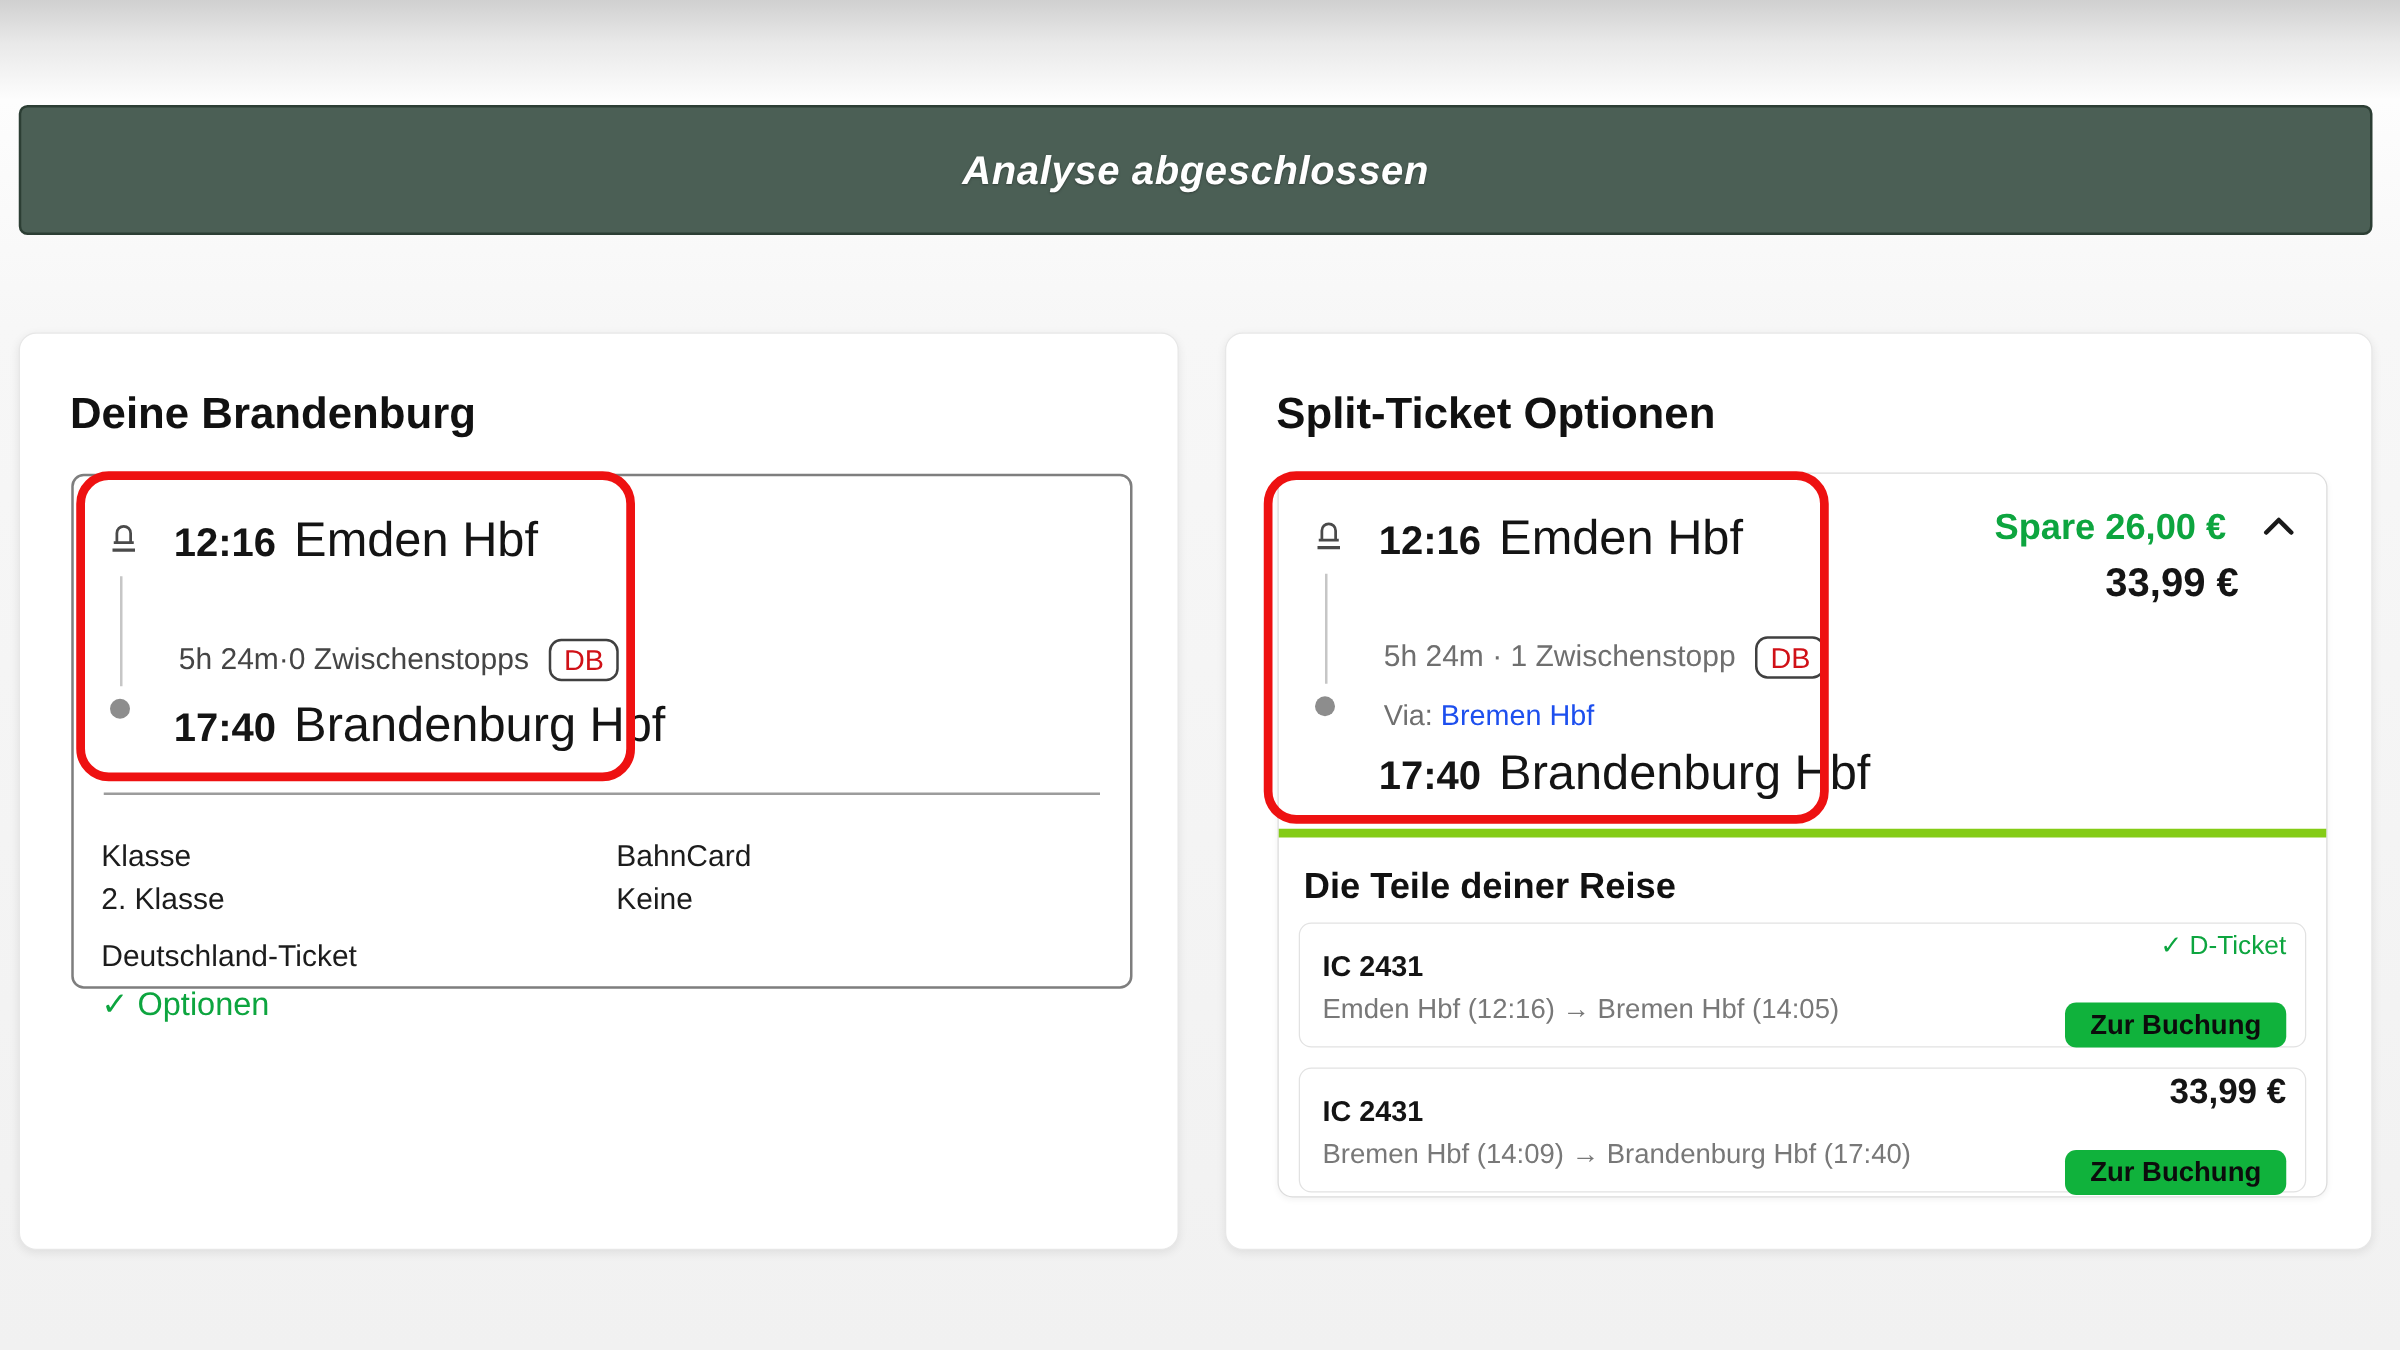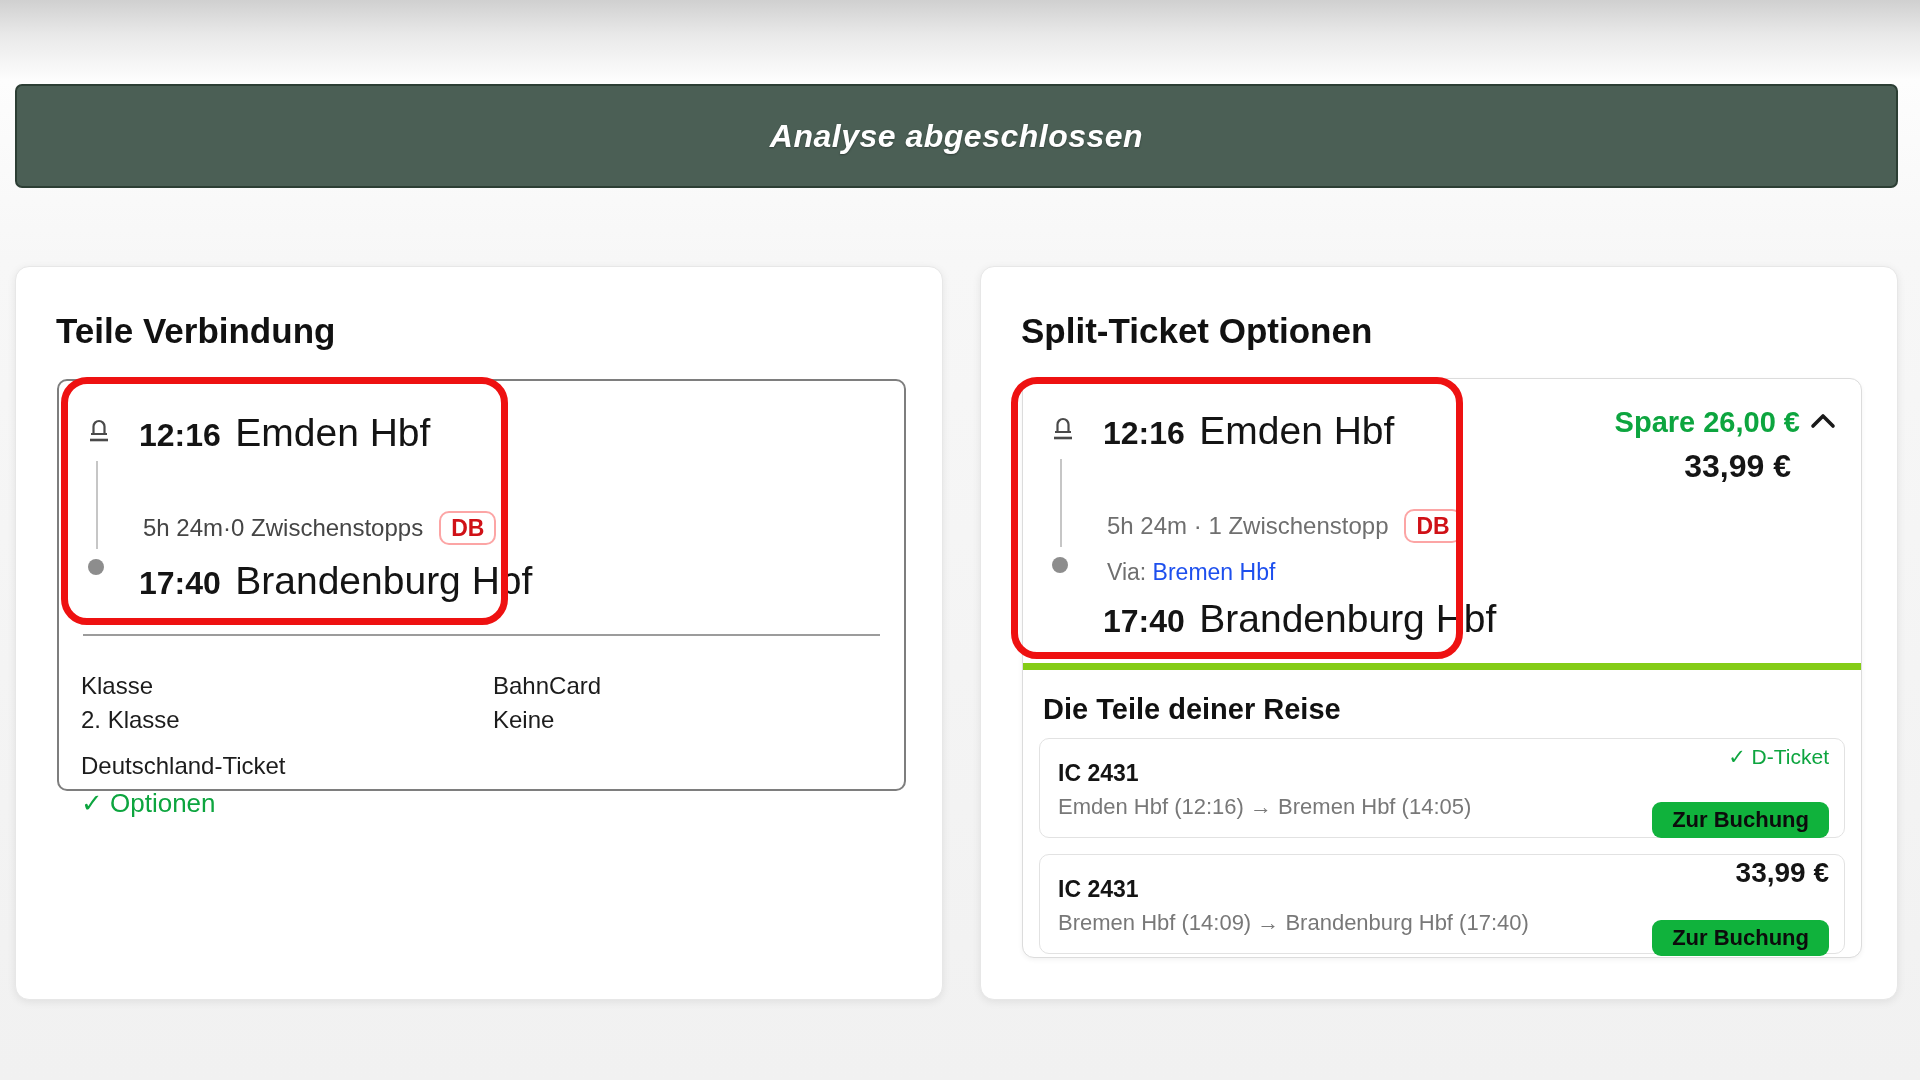--- a/index.html
+++ b/index.html
@@ -61,22 +61,22 @@
   .tl-dot{position:absolute;left:5px;top:144px;width:16px;height:16px;border-radius:50%;background:#8d8d8d;}
   .j-row{margin-left:56px;line-height:36px;white-space:nowrap;}
   .j-time{font-size:32px;font-weight:bold;color:var(--ink);}
   .j-station{font-size:39px;color:var(--ink);margin-left:10px;}
   .j-duration{
     margin-left:60px;margin-top:52px;display:flex;align-items:center;gap:16px;
     font-size:24px;color:#454545;line-height:32px;white-space:nowrap;
   }
   .j-arrive{margin-top:18px;}
   .db-badge{
-    font-size:23px;font-weight:bold;color:var(--db-red);
-    border:2px solid #fca5a5;border-radius:10px;padding:0 10px;
+    font-size:23px;font-weight:normal;color:var(--db-red);
+    border:2px solid #404040;border-radius:10px;padding:0 10px;
     line-height:30px;background:#fff;display:inline-block;
   }
   .price-block{position:absolute;top:26px;right:24px;text-align:right;z-index:7;}
   .price-label{font-size:29px;font-weight:bold;color:#e2111c;line-height:34px;}
   .price-value{font-size:31px;font-weight:bold;color:#151515;line-height:36px;margin-top:6px;}
   .conn-separator{margin:27px 24px 0 24px;border-top:2px solid #9c9c9c;}
   .conn-details{padding:35px 24px 0 22px;font-size:24px;color:#1c1c1c;}
   .details-grid{display:grid;grid-template-columns:412px auto;row-gap:4px;}
   .detail-label{line-height:30px;}
   .detail-value{line-height:30px;}
@@ -87,21 +87,21 @@
   .opt-card{
     position:absolute;left:41px;top:111px;width:840px;height:580px;
     border:1px solid #dcdcdc;border-radius:12px;background:#fff;
     box-shadow:0 2px 5px rgba(0,0,0,.05);
   }
   .opt-summary{position:relative;height:284px;padding:34px 22px 0 24px;}
   .opt-summary .j-duration{color:var(--gray-text);margin-top:52px;}
   .j-via{margin-left:60px;margin-top:14px;font-size:23px;line-height:30px;color:var(--gray-text);white-space:nowrap;}
   .via-link{color:var(--link-blue);cursor:pointer;}
   .opt-summary .j-arrive{margin-top:14px;}
-  .spare-row{display:flex;align-items:center;gap:9px;justify-content:flex-end;}
+  .spare-row{display:flex;align-items:center;gap:28px;justify-content:flex-end;}
   .spare-text{font-size:29px;font-weight:bold;color:var(--text-green);line-height:34px;}
   .opt-price{font-size:32px;font-weight:bold;color:#151515;line-height:38px;margin-top:8px;padding-right:46px;}
   .opt-details{border-top:7px solid #84cc16;padding:22px 16px 0 16px;}
   .opt-details-title{font-size:29px;font-weight:bold;color:#111;line-height:34px;margin-left:4px;}
   .seg-card{
     margin-top:12px;height:100px;border:1px solid #e2e2e2;border-radius:10px;
     background:#fff;display:flex;justify-content:space-between;
     padding:20px 15px 14px 18px;
   }
   .seg-card + .seg-card{margin-top:16px;}
@@ -119,21 +119,21 @@
   .chevron-btn{background:none;border:none;padding:0;cursor:pointer;display:flex;align-items:center;}
 </style>
 </head>
 <body>
 
 <div class="banner">
   <div class="banner-text">Analyse abgeschlossen</div>
 </div>
 
 <div class="card card-left">
-  <h2>Teile Verbindung</h2>
+  <h2>Deine Brandenburg</h2>
 
   <div class="conn-card">
     <div class="summary">
       <div class="journey">
         <span class="tl-bell">
           <svg width="28" height="30" viewBox="0 0 28 30">
             <path d="M6 19 h16 M8.5 19 v-7.5 a5.5 5.5 0 0 1 11 0 V19" fill="none" stroke="#4a4a4a" stroke-width="2.2"></path>
             <line x1="5" y1="25" x2="23" y2="25" stroke="#4a4a4a" stroke-width="2.6"></line>
           </svg>
         </span>

